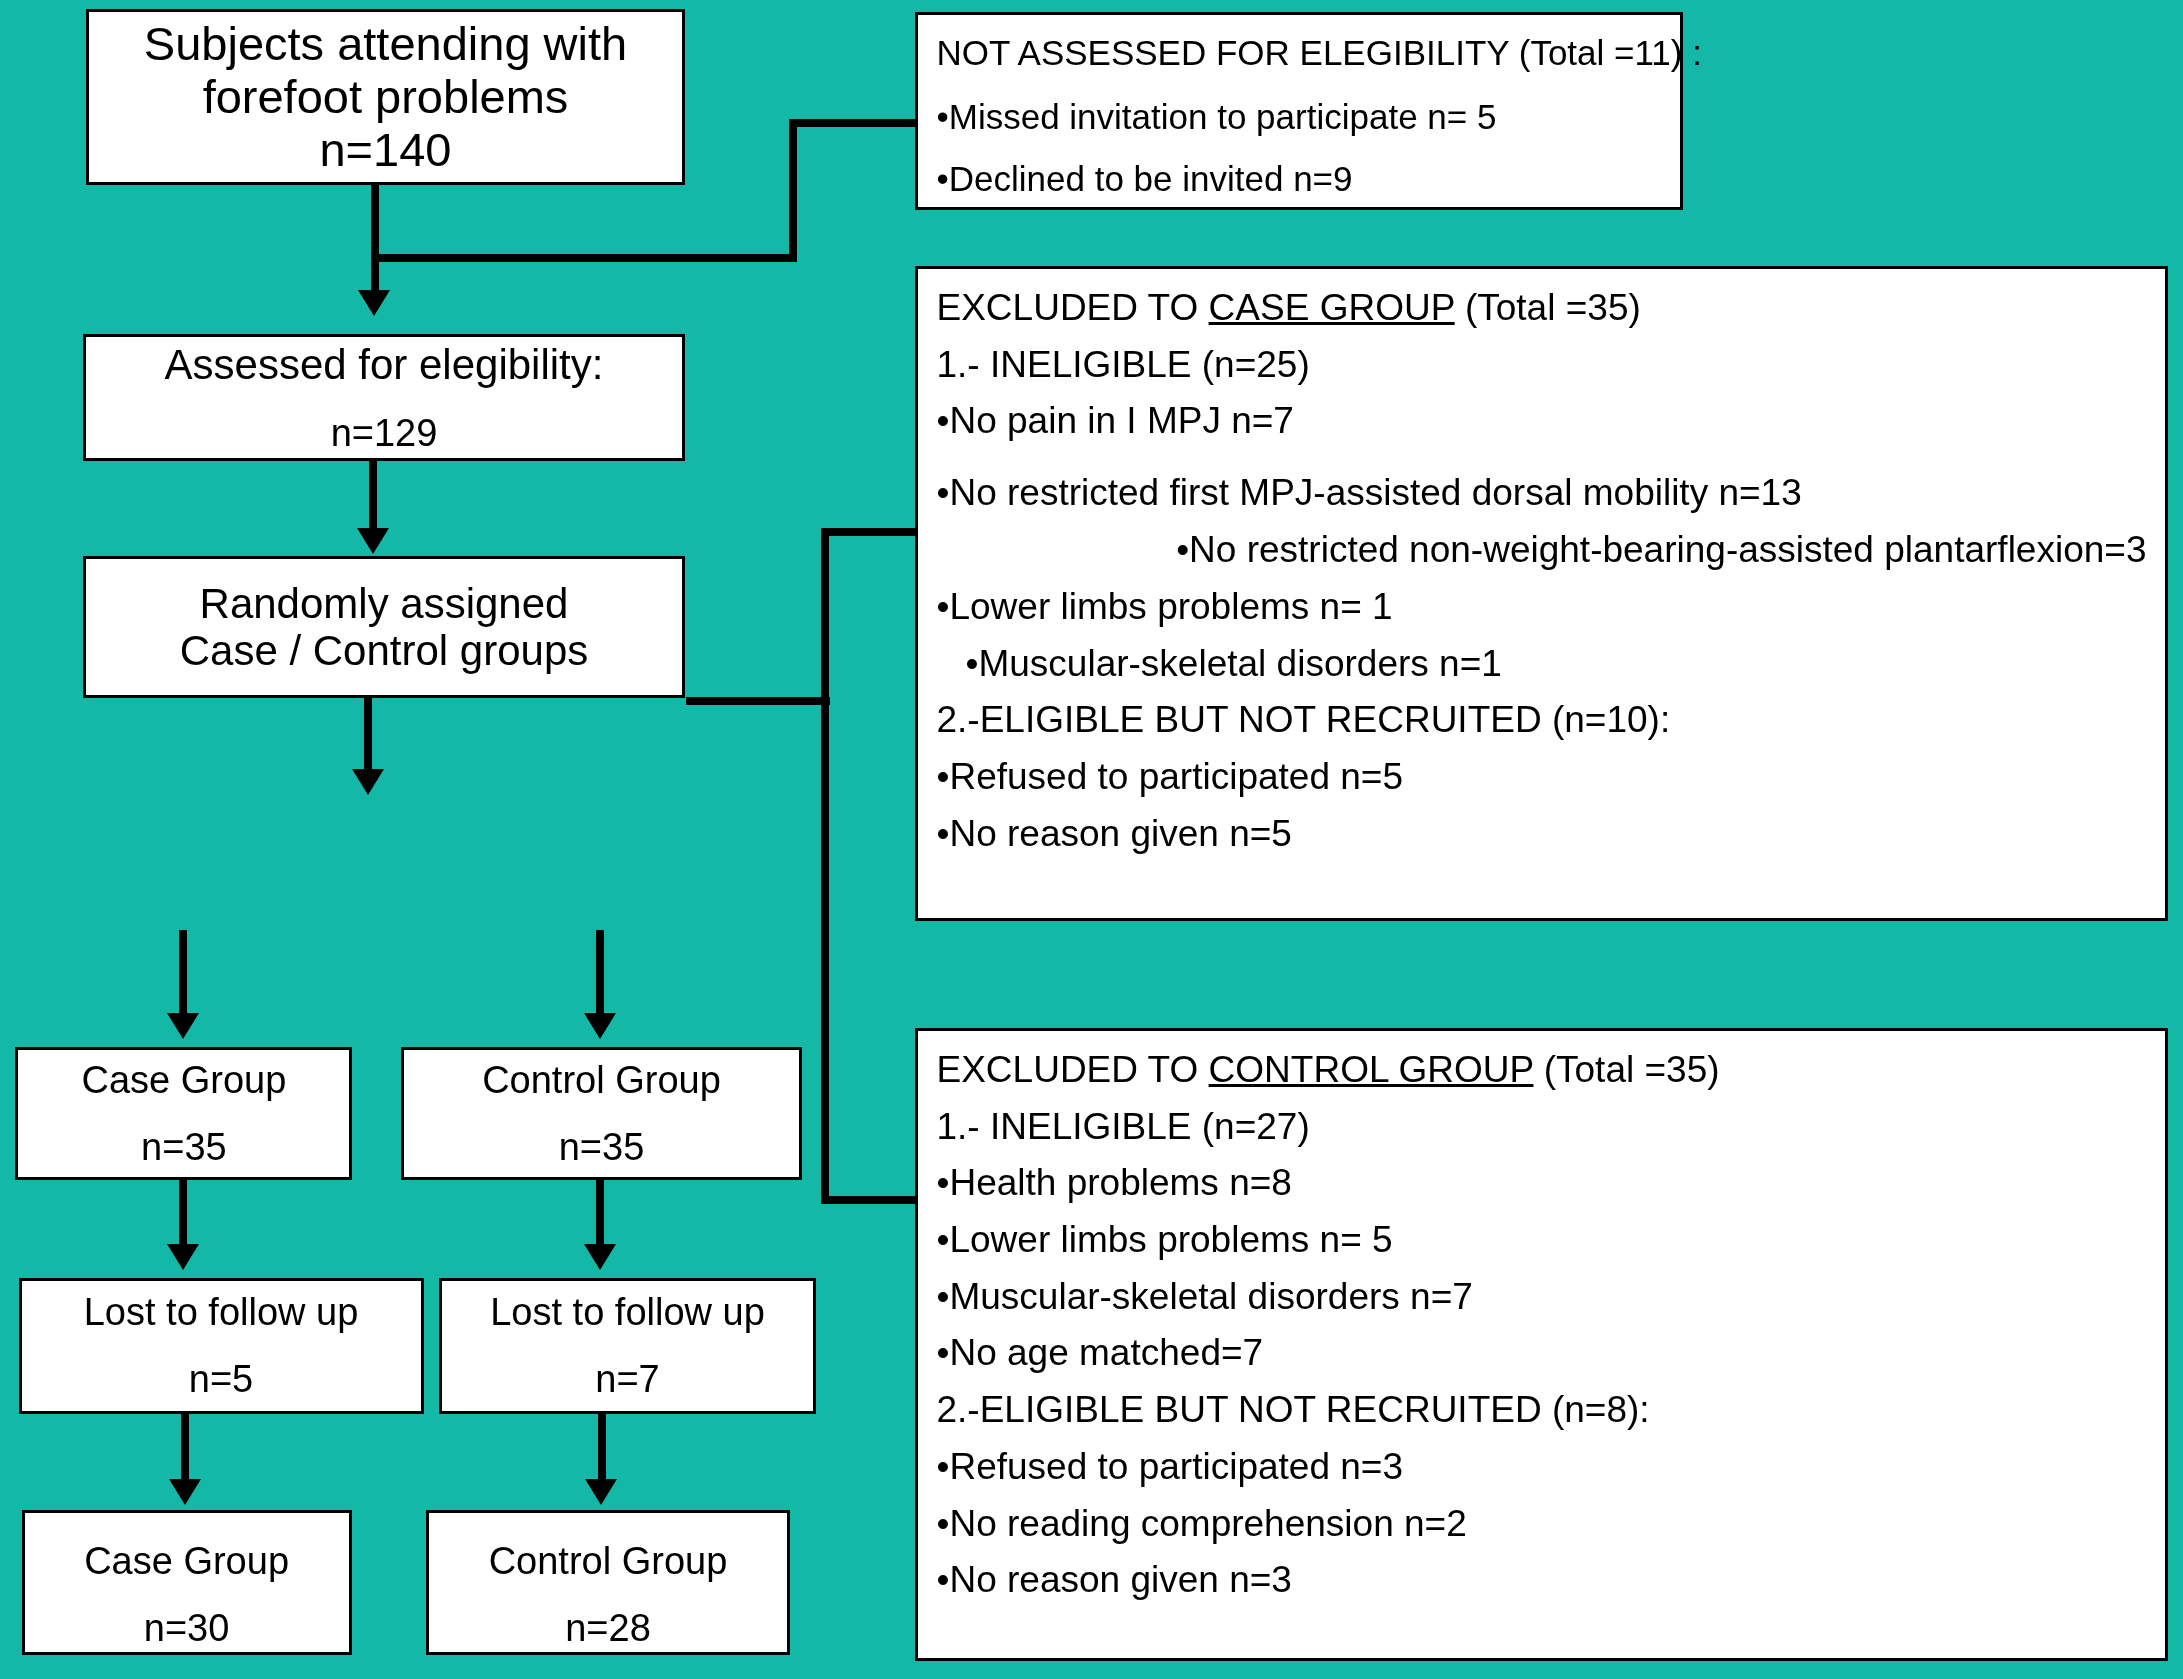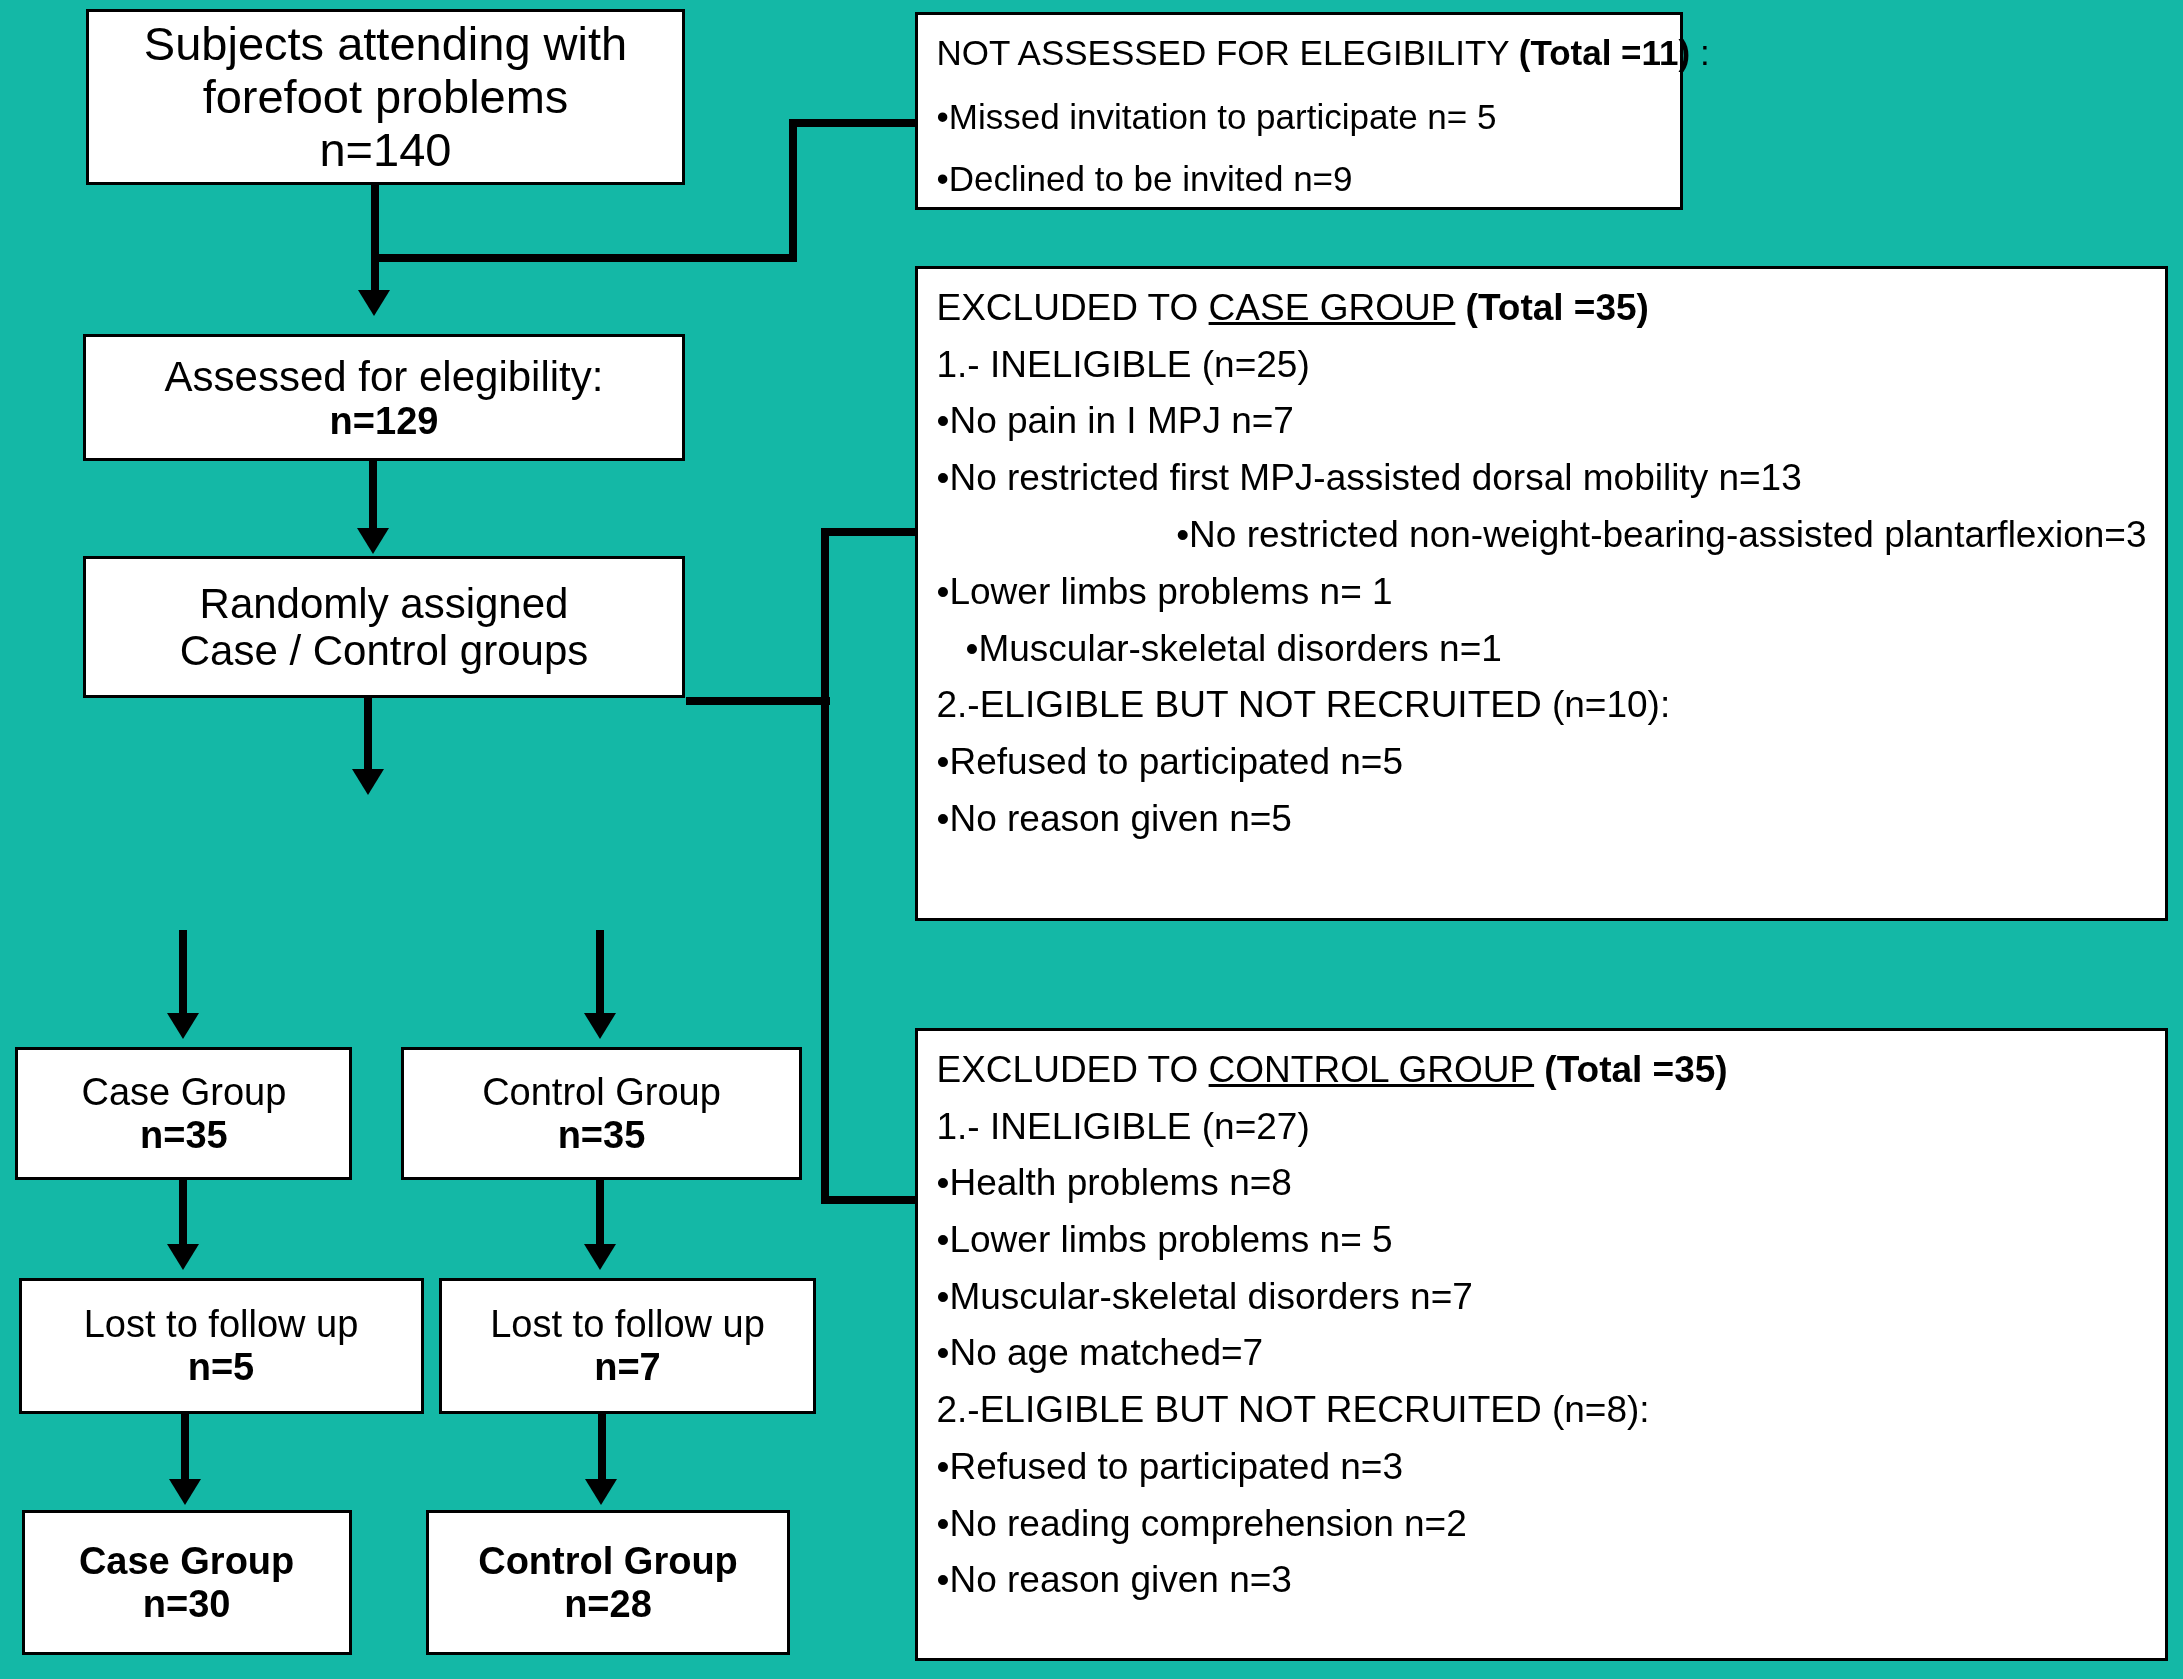--- a/index.html
+++ b/index.html
@@ -31,21 +31,21 @@
     display: block;
     white-space: nowrap;
     line-height: 1.12;
   }
   
   .t-xl   { font-size: 47px; }
   .t-lg   { font-size: 42px; }
   .t-md   { font-size: 38px; }
   .t-sm   { font-size: 35px; }
   .t-list { font-size: 37px; }
-  .bold { font-weight: bold; }
+  .bold { font-weight: normal; margin-top: 24px; }
   .underline { text-decoration: underline; }
 
   
   .panel {
     position: absolute;
     box-sizing: border-box;
     border: 3.1px solid #000000;
     background: #ffffff;
     padding: 15px 18.5px 11px 18.5px;
   }
@@ -121,21 +121,21 @@
   <div class="panel" style="left:915px; top:12.4px; width:768px; height:198px;">
     <span class="ln t-sm panel-head"><span>NOT ASSESSED FOR ELEGIBILITY </span><span class="bold">(Total =11)</span><span> :</span></span>
     <span class="ln t-sm" style="margin-top:18.5px;">•Missed invitation to participate  n= 5</span>
     <span class="ln t-sm" style="margin-top:16px;">•Declined to be invited n=9</span>
   </div>
 
   <div class="panel" style="left:915px; top:266px; width:1253px; height:655px;">
     <span class="ln t-list panel-head"><span>EXCLUDED  TO </span><span class="underline">CASE GROUP</span><span class="bold"> (Total =35)</span></span>
     <span class="ln t-list" style="margin-top:8.6px;">1.- INELIGIBLE  (n=25)</span>
     <span class="ln t-list" style="margin-top:8.6px;">•No pain in I MPJ  n=7</span>
-    <span class="ln t-list" style="margin-top:9px;">•No restricted first MPJ-assisted dorsal mobility n=13</span>
+    <span class="ln t-list" style="margin-top:24px;">•No restricted first MPJ-assisted dorsal mobility n=13</span>
     <span class="ln t-list" style="margin-top:8.6px;text-align:right;">•No restricted non-weight-bearing-assisted plantarflexion=3</span>
     <span class="ln t-list" style="margin-top:8.6px;">•Lower limbs problems  n= 1</span>
     <span class="ln t-list" style="margin-top:8.6px;margin-left:29px;">•Muscular-skeletal disorders   n=1</span>
     <span class="ln t-list" style="margin-top:8.6px;">2.-ELIGIBLE  BUT  NOT  RECRUITED (n=10):</span>
     <span class="ln t-list" style="margin-top:8.6px;">•Refused to participated  n=5</span>
     <span class="ln t-list" style="margin-top:8.6px;">•No reason given  n=5</span>
   </div>
 
   <div class="panel" style="left:915px; top:1028px; width:1253px; height:633px;">
     <span class="ln t-list panel-head"><span>EXCLUDED TO </span><span class="underline">CONTROL GROUP</span><span class="bold"> (Total =35)</span></span>

